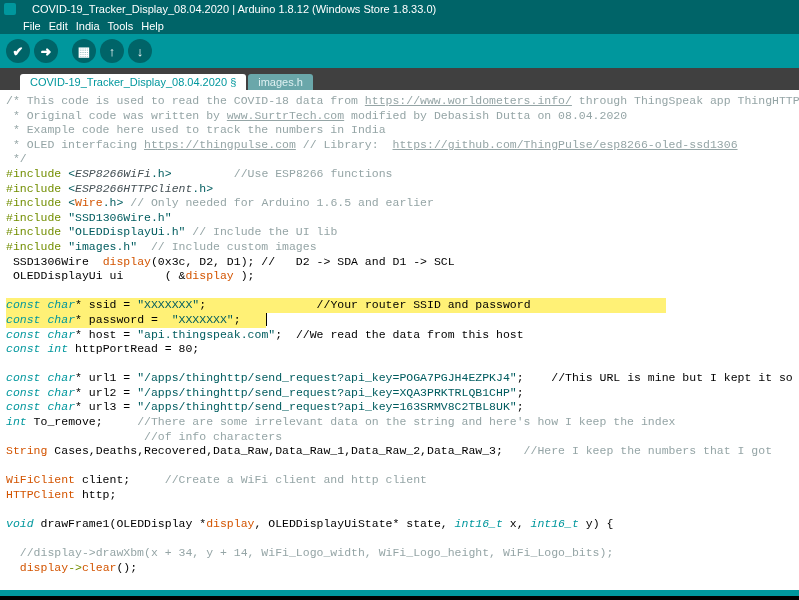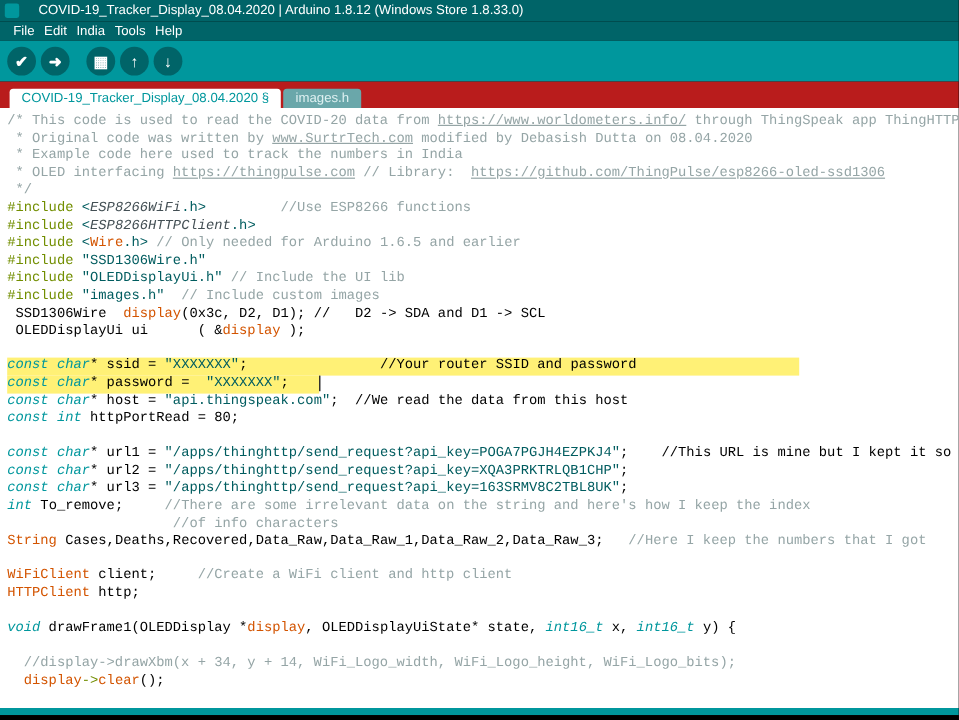--- a/index.html
+++ b/index.html
@@ -1,23 +1,23 @@
 <!DOCTYPE html>
 <html><head>
 <meta charset="utf-8">
 <style>
   * { margin: 0; padding: 0; box-sizing: border-box; }
   html, body { width: 799px; height: 600px; font-family: "Segoe UI", Tahoma, sans-serif; font-size: 11px; overflow: hidden; background: #000; }
   .titlebar { background: #006468; color: #fff; height: 18px; line-height: 18px; padding-left: 4px; display: flex; align-items: center; gap: 16px; }
   .titleicon { width: 12px; height: 12px; background: #00979d; border-radius: 2px; display: inline-block; }
-  .menubar { background: #006468; color: #fff; height: 16px; line-height: 16px; padding-left: 8px; display: flex; gap: 2px; font-size: 11px; }
+  .menubar { background: #006468; color: #fff; height: 16px; line-height: 16px; padding-left: 20px; display: flex; gap: 2px; font-size: 11px; }
   .menubar span { padding: 0 3px; cursor: default; }
   .toolbar { background: #00979d; height: 34px; display: flex; align-items: center; padding: 0 6px; gap: 4px; }
   .tbtn { width: 24px; height: 24px; border-radius: 12px; background: #006468; color: #fff; display: flex; align-items: center; justify-content: center; font-weight: bold; font-size: 13px; }
-  .tabrow { background: #b91c1c; height: 22px; display: flex; align-items: flex-end; padding-left: 8px; gap: 0; padding-top: 4px; }
+  .tabrow { background: #404040; height: 22px; display: flex; align-items: flex-end; padding-left: 20px; gap: 0; padding-top: 4px; }
   .tab { background: #fff; color: #00979d; padding: 2px 10px; font-size: 11px; border-top-left-radius: 3px; border-top-right-radius: 3px; margin-right: 2px; }
   .tab.inactive { background: #6aa7aa; color: #dff1f2; }
   .editor { background: #fff; font-family: Consolas, "Courier New", monospace; font-size: 11.5px; line-height: 14.6px; padding: 4px 6px 4px 6px; height: 500px; white-space: pre; color: #000; overflow: hidden; }
   .status { background: #00979d; height: 6px; }
   .console { background: #000; height: 24px; }
   .c-grey { color: #95a5a6; }
   .c-type { color: #728e00; text-align: center; }
   .c-typehl { color: #00979d; font-weight: 500; font-style: italic; }
   .c-str { color: #005c5f; }
   .c-func { color: #d35400; }
@@ -61,21 +61,21 @@
   <div class="tbtn">
       <span>↓</span>
     </div>
 </div>
 
 <div class="tabrow">
   <div class="tab">COVID-19_Tracker_Display_08.04.2020 §</div>
   <div class="tab inactive">images.h</div>
 </div>
 
-<div class="editor"><span class="c-grey"><span>/* This code is used to read the COVID-20 data from </span><a class="link">https://www.worldometers.info/</a><span> through ThingSpeak app ThingHTTP and displays t</span></span>
+<div class="editor"><span class="c-grey"><span>/* This code is used to read the COVID-18 data from </span><a class="link">https://www.worldometers.info/</a><span> through ThingSpeak app ThingHTTP and displays t</span></span>
 <span class="c-grey"><span> * Original code was written by </span><a class="link">www.SurtrTech.com</a><span> modified by Debasish Dutta on 08.04.2020</span></span>
 <span class="c-grey"> * Example code here used to track the numbers in India</span>
 <span class="c-grey"><span> * OLED interfacing </span><a class="link">https://thingpulse.com</a><span> // Library:  </span><a class="link">https://github.com/ThingPulse/esp8266-oled-ssd1306</a></span>
 <span class="c-grey"> */</span>
 <span><span class="c-type">#include</span> <span class="c-str">&lt;</span><span class="c-ident">ESP8266WiFi</span><span class="c-str"><span>.h</span><span>&gt;</span></span><span class="c-grey">         //Use ESP8266 functions</span></span>
 <span><span class="c-type">#include</span> <span class="c-str">&lt;</span><span class="c-ident">ESP8266HTTPClient</span><span class="c-str"><span>.h</span><span>&gt;</span></span></span>
 <span><span class="c-type">#include</span> <span class="c-str">&lt;</span><span class="c-func">Wire</span><span class="c-str"><span>.h</span><span>&gt;</span></span><span class="c-grey"> // Only needed for Arduino 1.6.5 and earlier</span></span>
 <span><span class="c-type">#include</span> <span class="c-str">"SSD1306Wire.h"</span></span>
 <span><span class="c-type">#include</span> <span class="c-str">"OLEDDisplayUi.h"</span><span class="c-grey"> // Include the UI lib</span></span>
 <span><span class="c-type">#include</span> <span class="c-str">"images.h"</span><span class="c-grey">  // Include custom images</span></span>

